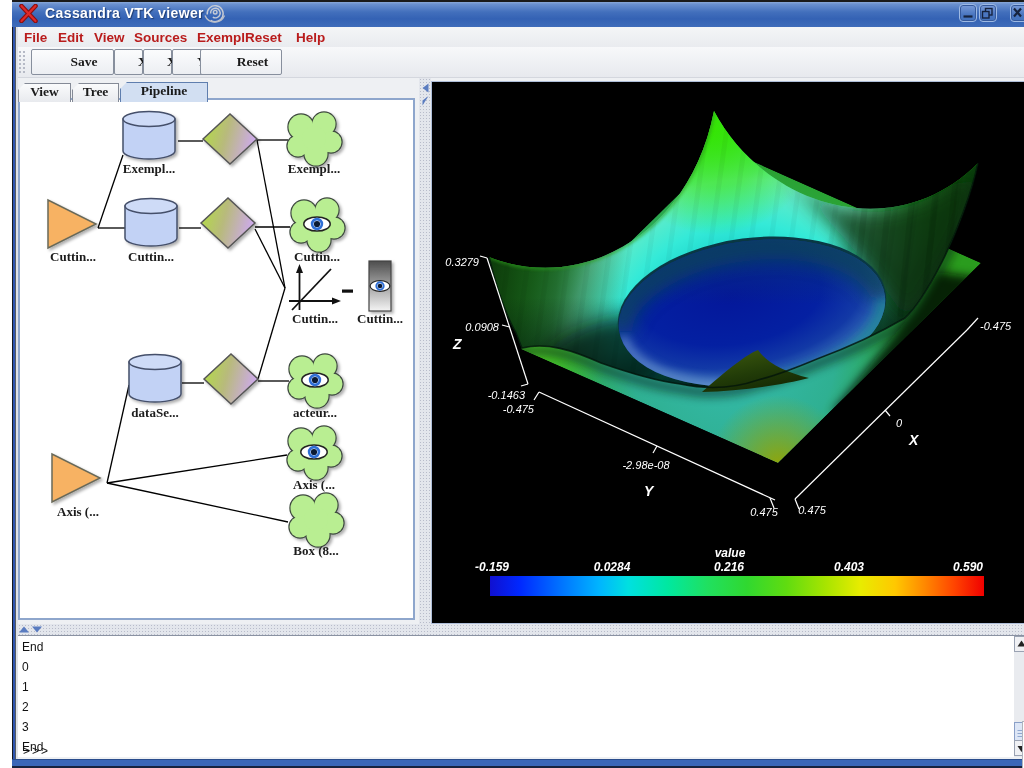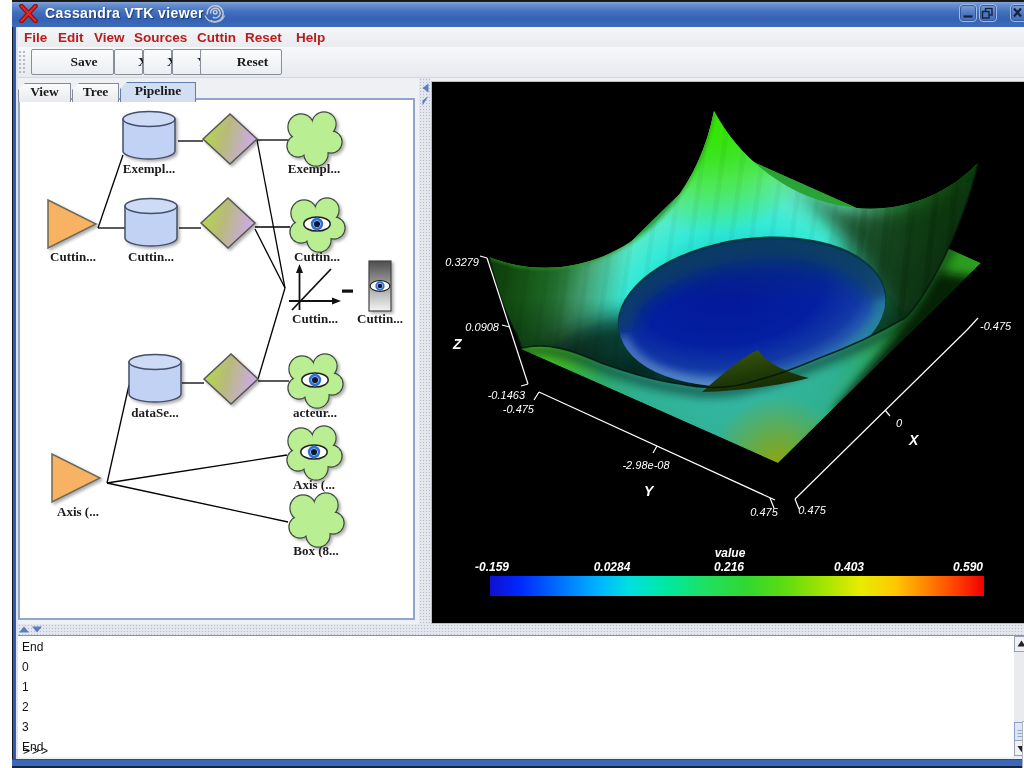--- a/index.html
+++ b/index.html
@@ -82,36 +82,36 @@
     <rect x="26.5" y="4.5" width="6.5" height="6.5" fill="none" stroke="#16233f" stroke-width="1.4"></rect>
     <rect x="23.5" y="7.5" width="6.5" height="6.5" fill="#4a76c0" stroke="#16233f" stroke-width="1.4"></rect>
     <path d="M55 4.5 L62 12.5 M62 4.5 L55 12.5" stroke="#16233f" stroke-width="2.2"></path>
   </svg>
 
   <div id="menubar" class="abs"></div>
   <div class="abs menuitem" style="left:12px">File</div>
   <div class="abs menuitem" style="left:46px">Edit</div>
   <div class="abs menuitem" style="left:82px">View</div>
   <div class="abs menuitem" style="left:122px">Sources</div>
-  <div class="abs menuitem" style="left:185px">Cuttin</div>
+  <div class="abs menuitem" style="left:185px">Exempl</div>
   <div class="abs menuitem" style="left:233px">Reset</div>
   <div class="abs menuitem" style="left:284px">Help</div>
 
   <div id="toolbar" class="abs"></div>
   <div id="tbhandle" class="abs"></div>
   <div class="abs tbtn" style="left:19px;top:49px;width:83px">Save image</div>
   <div class="abs tbtn" style="left:102px;top:49px;width:29px">XY</div>
   <div class="abs tbtn" style="left:131px;top:49px;width:29px">XZ</div>
   <div class="abs tbtn" style="left:160px;top:49px;width:46px">YZ</div>
   <div class="abs tbtn" style="left:188px;top:49px;width:82px">Reset view</div>
 
   <div id="leftpanel" class="abs">
     <div class="abs tab" style="left:2px;width:53px;">View</div>
     <div class="abs tab" style="left:56px;width:47px;">Tree</div>
-    <div class="abs tab" id="tabactive" style="left:104px;top:4px;width:76px;height:20px;">Pipeline</div>
+    <div class="abs tab" id="tabactive" style="left:104px;top:4px;width:88px;height:20px;">Pipeline</div>
     <div id="pipepanel" class="abs"></div>
   </div>
   <svg class="abs" style="left:6px;top:102px" width="396" height="514" viewBox="0 0 396 514">
     <defs>
       <filter id="ds" x="-30%" y="-30%" width="160%" height="160%">
         <feDropShadow dx="2" dy="2" stdDeviation="1.5" flood-color="#000" flood-opacity="0.32"></feDropShadow>
       </filter>
       <linearGradient id="dia" x1="0" y1="0" x2="1" y2="0.25">
         <stop offset="0" stop-color="#b2e03e"></stop>
           <stop offset="0.5" stop-color="#b8ba7c"></stop>

